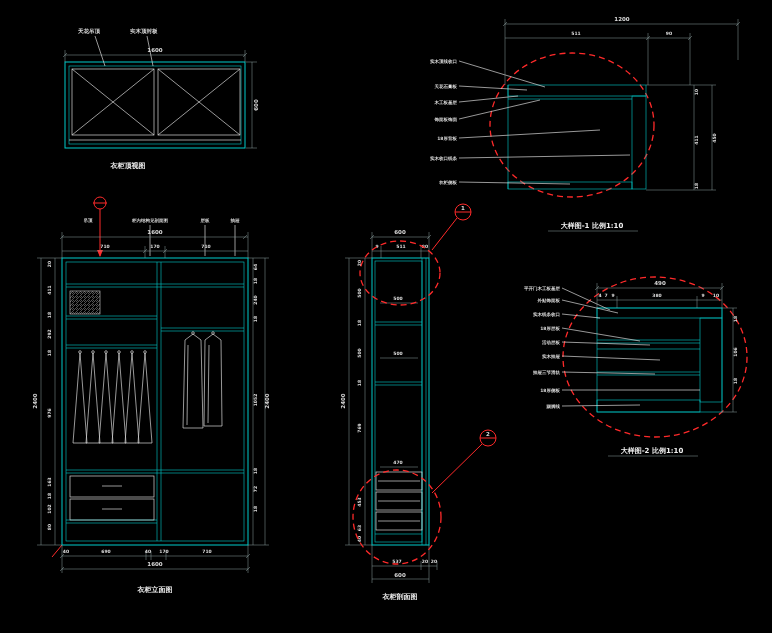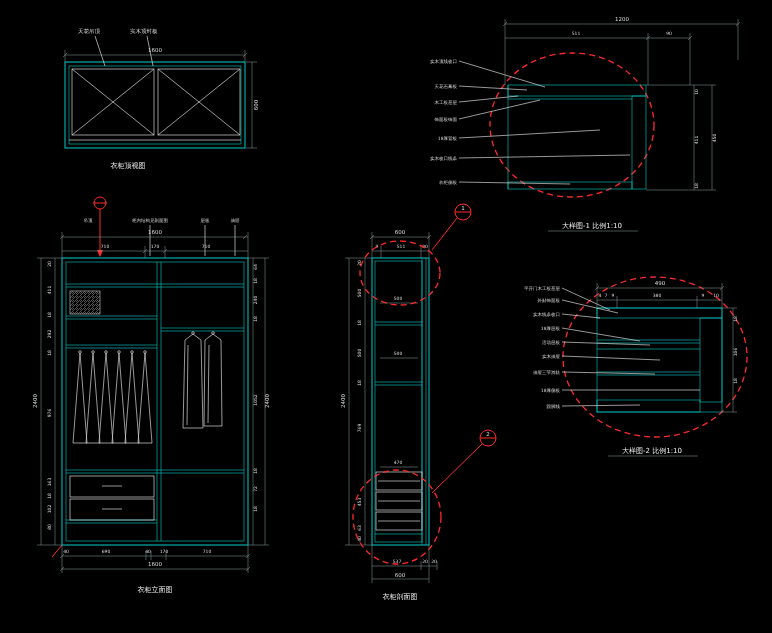--- a/index.html
+++ b/index.html
@@ -1,17 +1,17 @@
 <!DOCTYPE html>
 <html><head>
 <meta charset="utf-8">
 <style>
   html,body{margin:0;padding:0;background:#000;}
   .stage{position:relative;width:772px;height:633px;background:#000;overflow:hidden;
-         font-family:"DejaVu Sans",sans-serif;}
+         font-family:"DejaVu Sans",sans-serif;font-weight:bold;}
   svg text{fill:#dcdcdc;font-family:"DejaVu Sans",sans-serif;}
   .t45{font-size:4.5px;}
   .t5{font-size:5.5px;}
   .t7{font-size:7px;fill:#f0f0f0;}
   .tc{text-anchor:middle;}
   .te{text-anchor:end;}
   .cy{stroke:#00cccc;fill:none;stroke-width:1;}
   .cyt{stroke:#00cccc;fill:none;stroke-width:0.6;}
   .wh{stroke:#d8d8d8;fill:none;stroke-width:0.7;}
   .dim{stroke:#8fa0a0;fill:none;stroke-width:0.5;}

